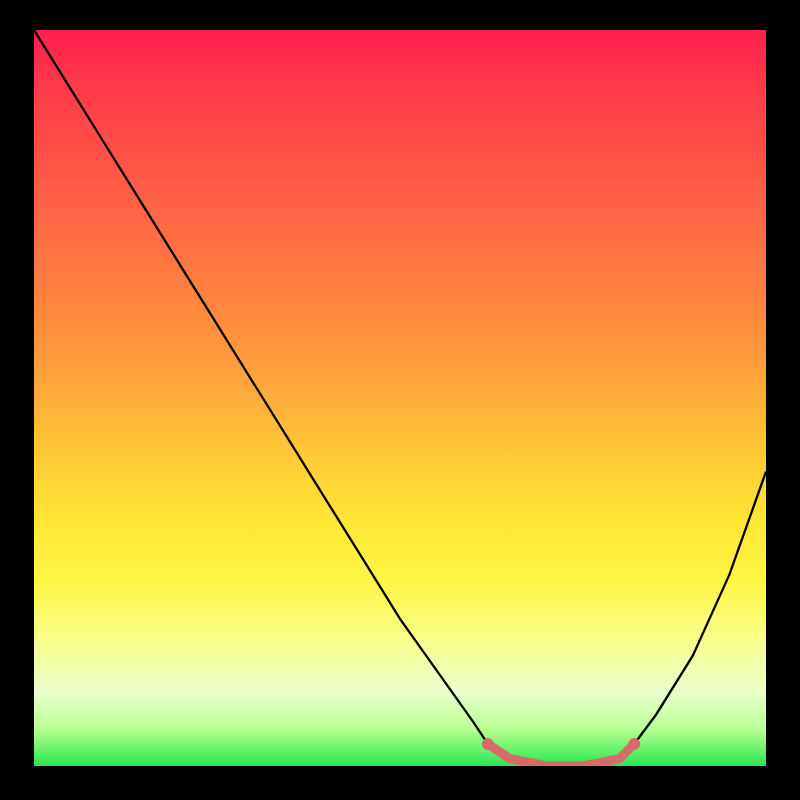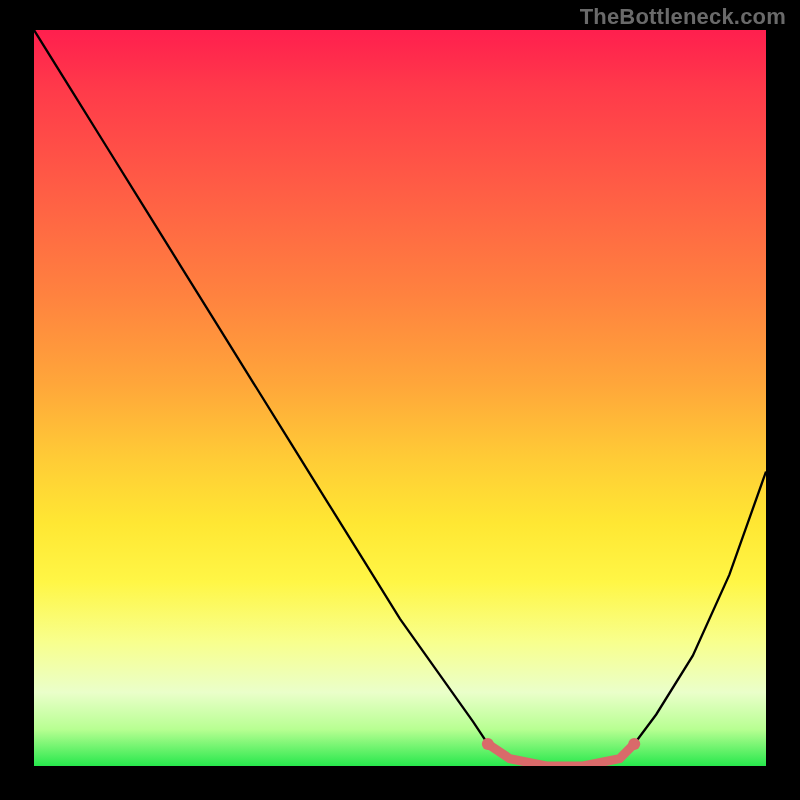--- a/index.html
+++ b/index.html
@@ -55,21 +55,20 @@
     inset: 0;
     width: 100%;
     height: 100%;
   }
 </style>
 </head>
 <body>
 
 <div class="frame">
 
-  <div class="watermark">TheBottleneck.com</div>
 
   <div class="plot-area">
     <svg viewBox="0 0 732 736" preserveAspectRatio="none">
 
       <path id="curve-path" fill="none" stroke="#000000" stroke-width="2.3" d="M0.00 0.00 L36.60 58.88 L73.20 117.76 L109.80 176.64 L146.40 235.52 L183.00 294.40 L219.60 353.28 L256.20 412.16 L292.80 471.04 L329.40 529.92 L366.00 588.80 L402.60 640.32 L439.20 691.84 L453.84 713.92 L475.80 728.64 L512.40 736.00 L549.00 736.00 L585.60 728.64 L600.24 713.92 L622.20 684.48 L658.80 625.60 L695.40 544.64 L732.00 441.60"></path>
 
       <path id="marker-path" fill="none" stroke="#d96a6a" stroke-width="9" stroke-linecap="round" d="M453.84 713.92 L475.80 728.64 L512.40 736.00 L549.00 736.00 L585.60 728.64 L600.24 713.92"></path>
 
       <circle id="marker-dot-left" r="6" fill="#d96a6a" cx="453.84" cy="713.92"></circle>
       <circle id="marker-dot-right" r="6" fill="#d96a6a" cx="600.24" cy="713.92"></circle>

